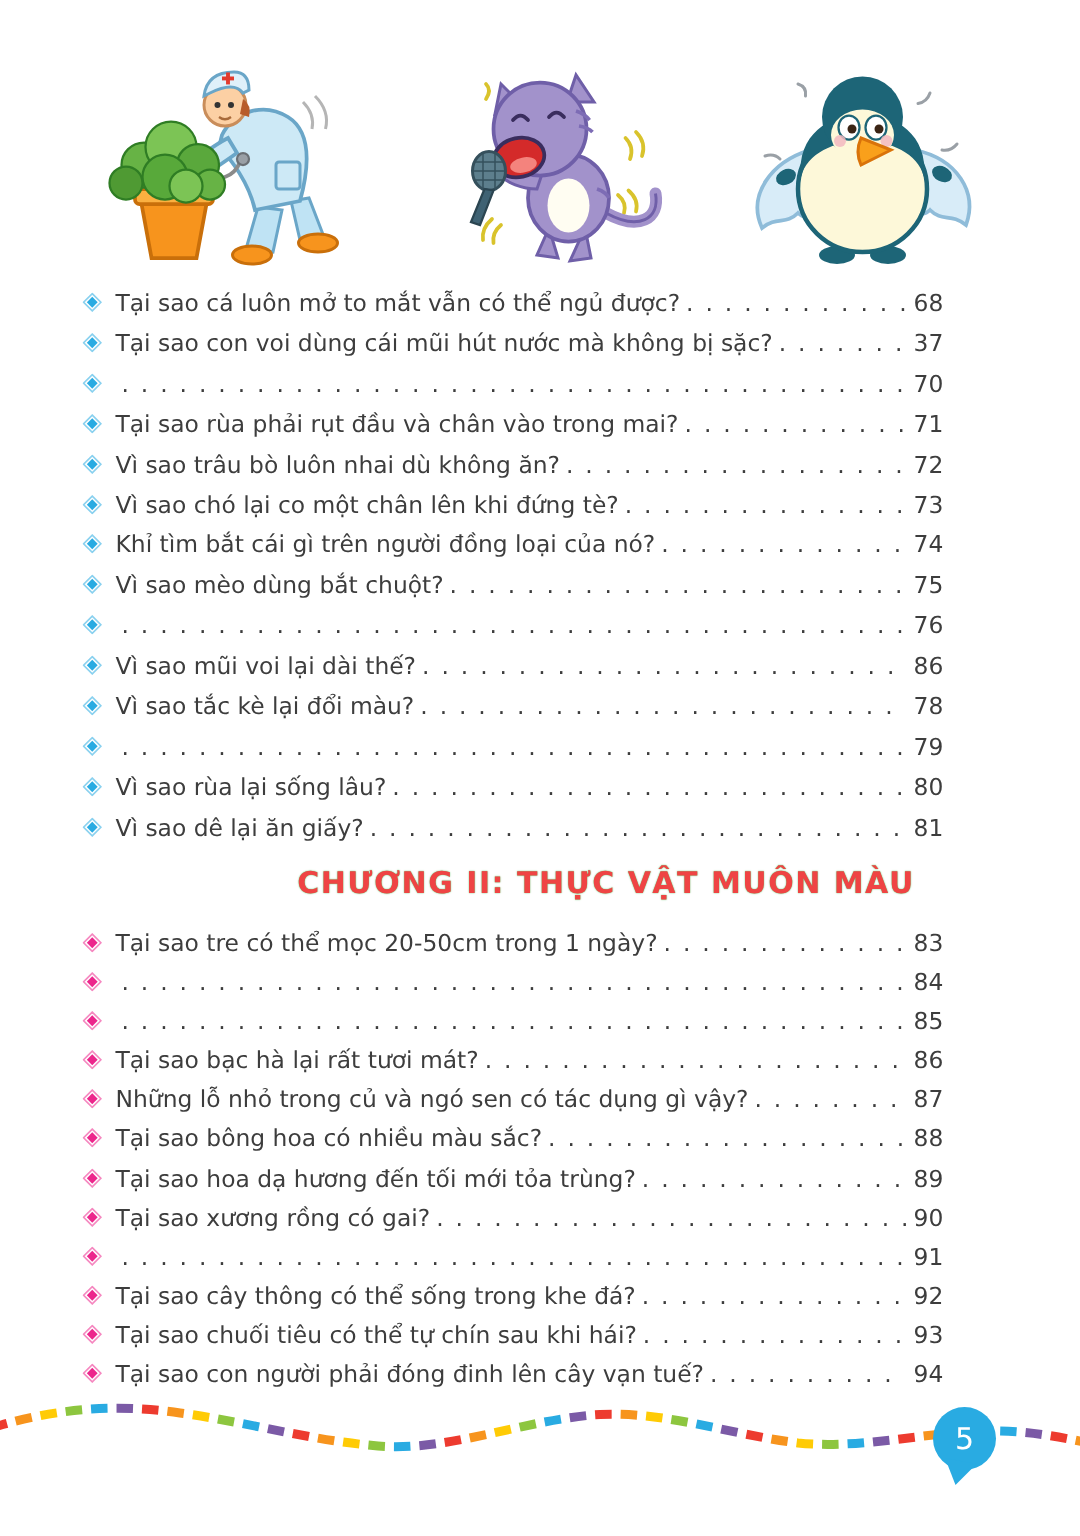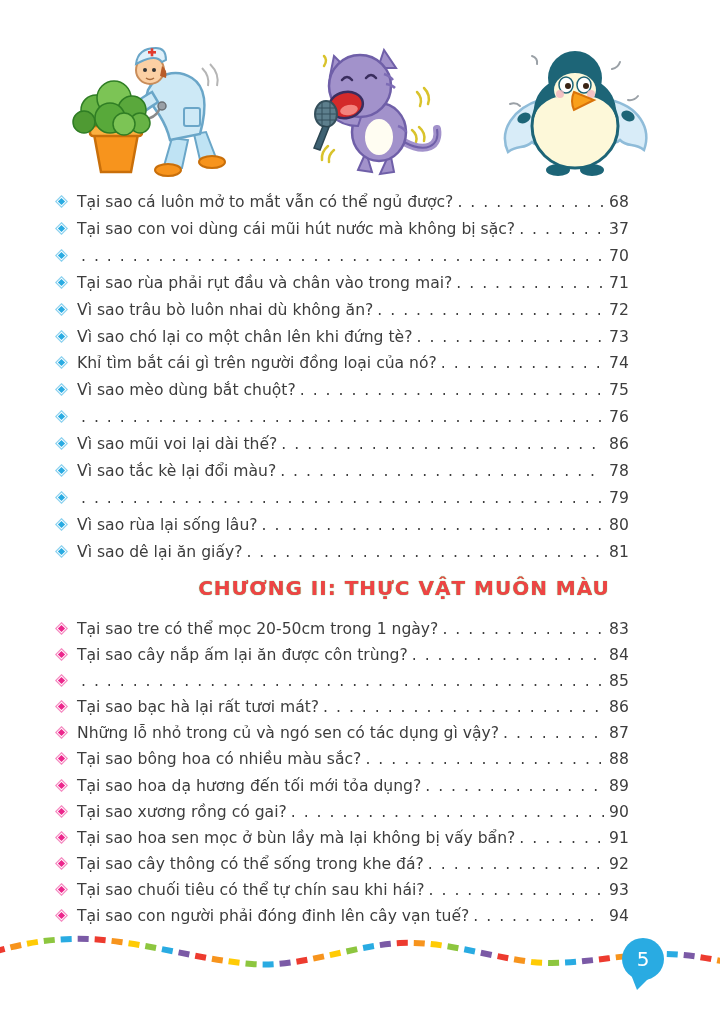--- a/index.html
+++ b/index.html
@@ -358,21 +358,20 @@
     <span class="pagenum">83</span>
   </div>
 
   <div class="toc-row">
     <span class="bullet">
       <svg viewBox="0 0 14 14">
         <polygon points="7,0.8 13.2,7 7,13.2 0.8,7" fill="none" stroke="currentColor" stroke-width="1.2" opacity="0.55"></polygon>
         <polygon points="7,3.1 10.9,7 7,10.9 3.1,7" fill="currentColor"></polygon>
       </svg>
     </span>
-    <span class="title">Tại sao cây nắp ấm lại ăn được côn trùng?</span>
     <span class="leader"></span>
     <span class="pagenum">84</span>
   </div>
 
   <div class="toc-row">
     <span class="bullet">
       <svg viewBox="0 0 14 14">
         <polygon points="7,0.8 13.2,7 7,13.2 0.8,7" fill="none" stroke="currentColor" stroke-width="1.2" opacity="0.55"></polygon>
         <polygon points="7,3.1 10.9,7 7,10.9 3.1,7" fill="currentColor"></polygon>
       </svg>
@@ -417,21 +416,21 @@
     <span class="pagenum">88</span>
   </div>
 
   <div class="toc-row">
     <span class="bullet">
       <svg viewBox="0 0 14 14">
         <polygon points="7,0.8 13.2,7 7,13.2 0.8,7" fill="none" stroke="currentColor" stroke-width="1.2" opacity="0.55"></polygon>
         <polygon points="7,3.1 10.9,7 7,10.9 3.1,7" fill="currentColor"></polygon>
       </svg>
     </span>
-    <span class="title">Tại sao hoa dạ hương đến tối mới tỏa dụng?</span>
+    <span class="title">Tại sao hoa dạ hương đến tối mới tỏa trùng?</span>
     <span class="leader"></span>
     <span class="pagenum">89</span>
   </div>
 
   <div class="toc-row">
     <span class="bullet">
       <svg viewBox="0 0 14 14">
         <polygon points="7,0.8 13.2,7 7,13.2 0.8,7" fill="none" stroke="currentColor" stroke-width="1.2" opacity="0.55"></polygon>
         <polygon points="7,3.1 10.9,7 7,10.9 3.1,7" fill="currentColor"></polygon>
       </svg>
@@ -441,21 +440,20 @@
     <span class="pagenum">90</span>
   </div>
 
   <div class="toc-row">
     <span class="bullet">
       <svg viewBox="0 0 14 14">
         <polygon points="7,0.8 13.2,7 7,13.2 0.8,7" fill="none" stroke="currentColor" stroke-width="1.2" opacity="0.55"></polygon>
         <polygon points="7,3.1 10.9,7 7,10.9 3.1,7" fill="currentColor"></polygon>
       </svg>
     </span>
-    <span class="title">Tại sao hoa sen mọc ở bùn lầy mà lại không bị vấy bẩn?</span>
     <span class="leader"></span>
     <span class="pagenum">91</span>
   </div>
 
   <div class="toc-row">
     <span class="bullet">
       <svg viewBox="0 0 14 14">
         <polygon points="7,0.8 13.2,7 7,13.2 0.8,7" fill="none" stroke="currentColor" stroke-width="1.2" opacity="0.55"></polygon>
         <polygon points="7,3.1 10.9,7 7,10.9 3.1,7" fill="currentColor"></polygon>
       </svg>

